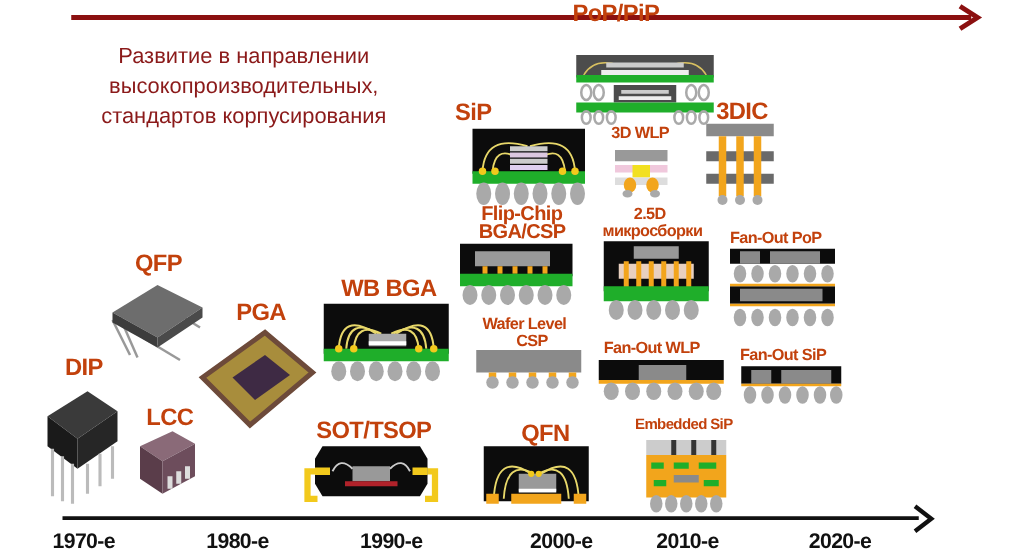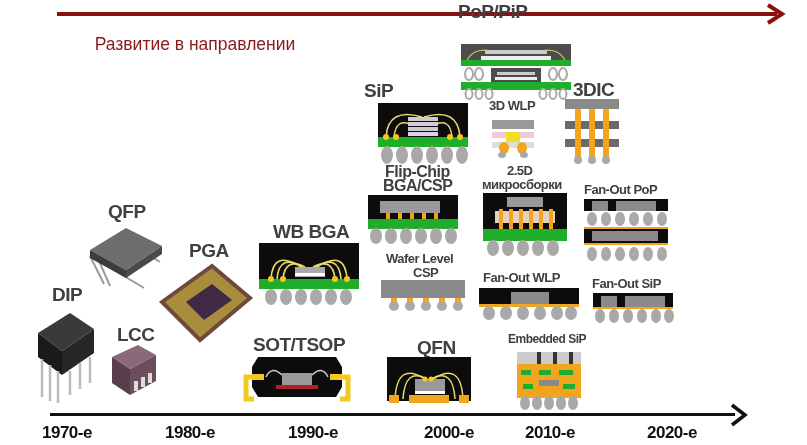--- a/index.html
+++ b/index.html
@@ -1,18 +1,18 @@
 <!DOCTYPE html>
 <html><head>
 <meta charset="utf-8">
 <style>
   html, body { margin:0; padding:0; background:#fff; }
   body { width:807px; height:445px; position:relative; overflow:hidden;
          font-family:"Liberation Sans", sans-serif; }
-  .lbl { position:absolute; color:#404040; font-weight:bold; letter-spacing:-0.5px;
+  .lbl { position:absolute; color:#c2410c; font-weight:bold; letter-spacing:-0.5px;
          text-align:center; white-space:nowrap; line-height:1; }
   .big { font-size:19px; }
   .med { font-size:16px; }
   .sm  { font-size:13px; }
   .xs  { font-size:12px;text-align:center; }
   .headline { position:absolute; left:55px; top:32px; width:280px; text-align:center;
               color:#8b1a1a; font-size:17.5px; font-weight:normal; line-height:24px; }
   .topline { position:absolute; left:57px; top:12px; width:720px; height:4px; background:#8b1010; }
   .axis { position:absolute; left:50px; top:413px; width:685px; height:3px; background:#111; }
   .year { position:absolute; top:423px; font-size:17px; font-weight:bold; color:#111; letter-spacing:-0.5px;text-align:center; }
@@ -21,20 +21,22 @@
 </head>
 <body>
 
 <div class="topline"></div>
 <svg style="left:764px;top:2px" width="22" height="24">
   <polyline points="4,3 18,12 4,21" fill="none" stroke="#8b1010" stroke-width="4"></polyline>
 </svg>
 
 <div class="headline">
   <div>Развитие в направлении</div>
+  <div>высокопроизводительных,</div>
+  <div>стандартов корпусирования</div>
 </div>
 
 <div class="lbl big" style="left:52px;top:285px">DIP</div>
 <svg style="left:30px;top:305px" width="70" height="100">
   <polygon points="8,28 40,8 64,24 32,46" fill="#3a3a3a"></polygon>
   <polygon points="8,28 32,46 32,70 8,52" fill="#1a1a1a"></polygon>
   <polygon points="32,46 64,24 64,48 32,70" fill="#262626"></polygon>
   <g stroke="#bbb" stroke-width="2.5">
     <line x1="12" y1="54" x2="12" y2="92"></line>
       <line x1="20" y1="60" x2="20" y2="96"></line>

